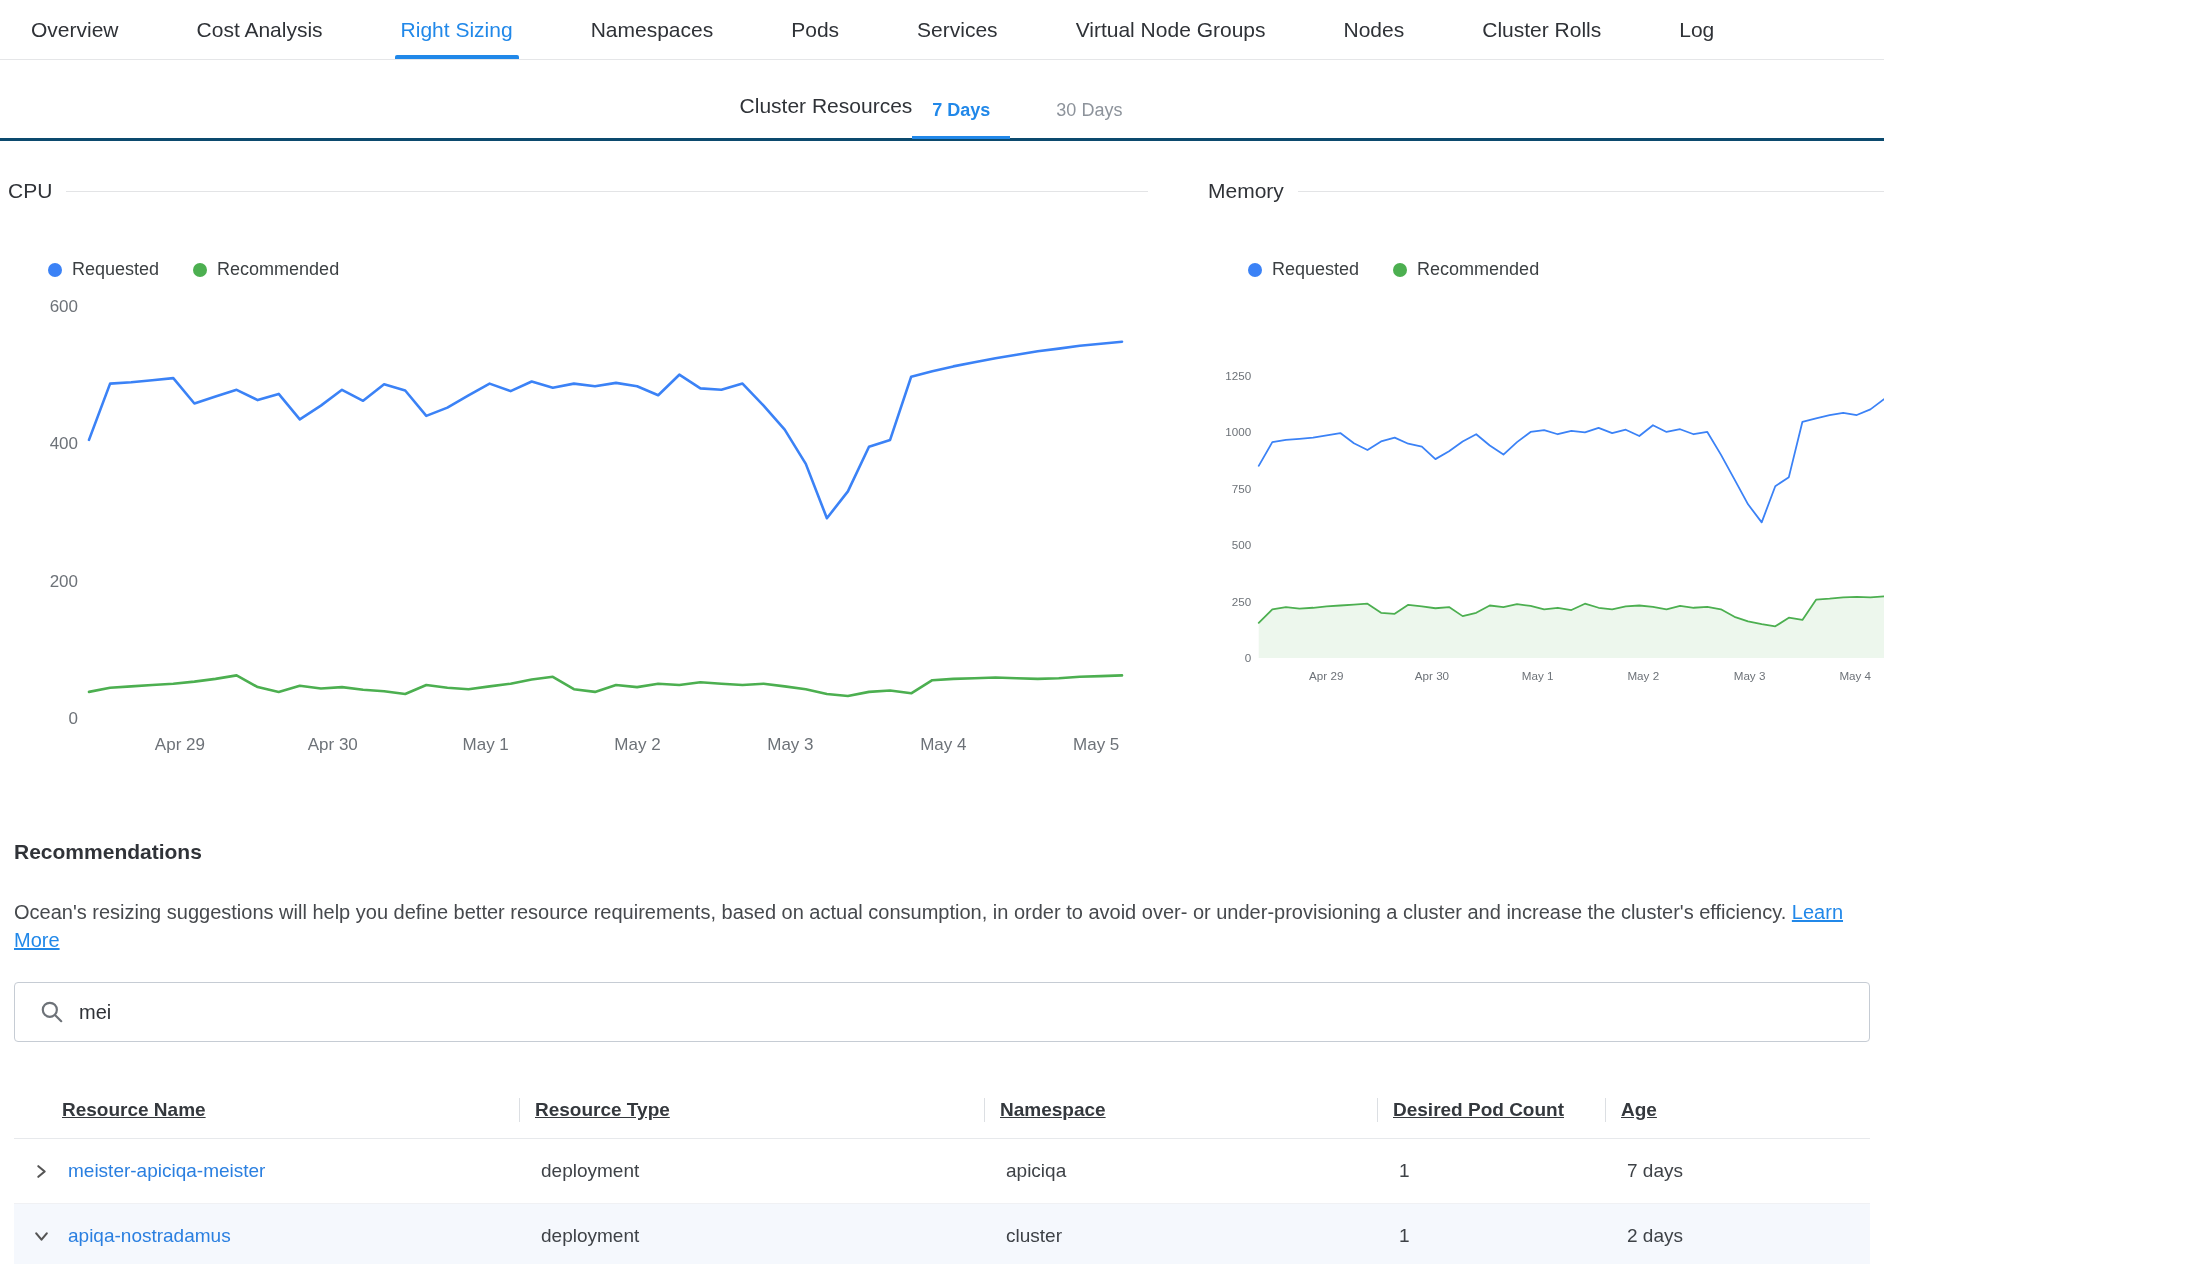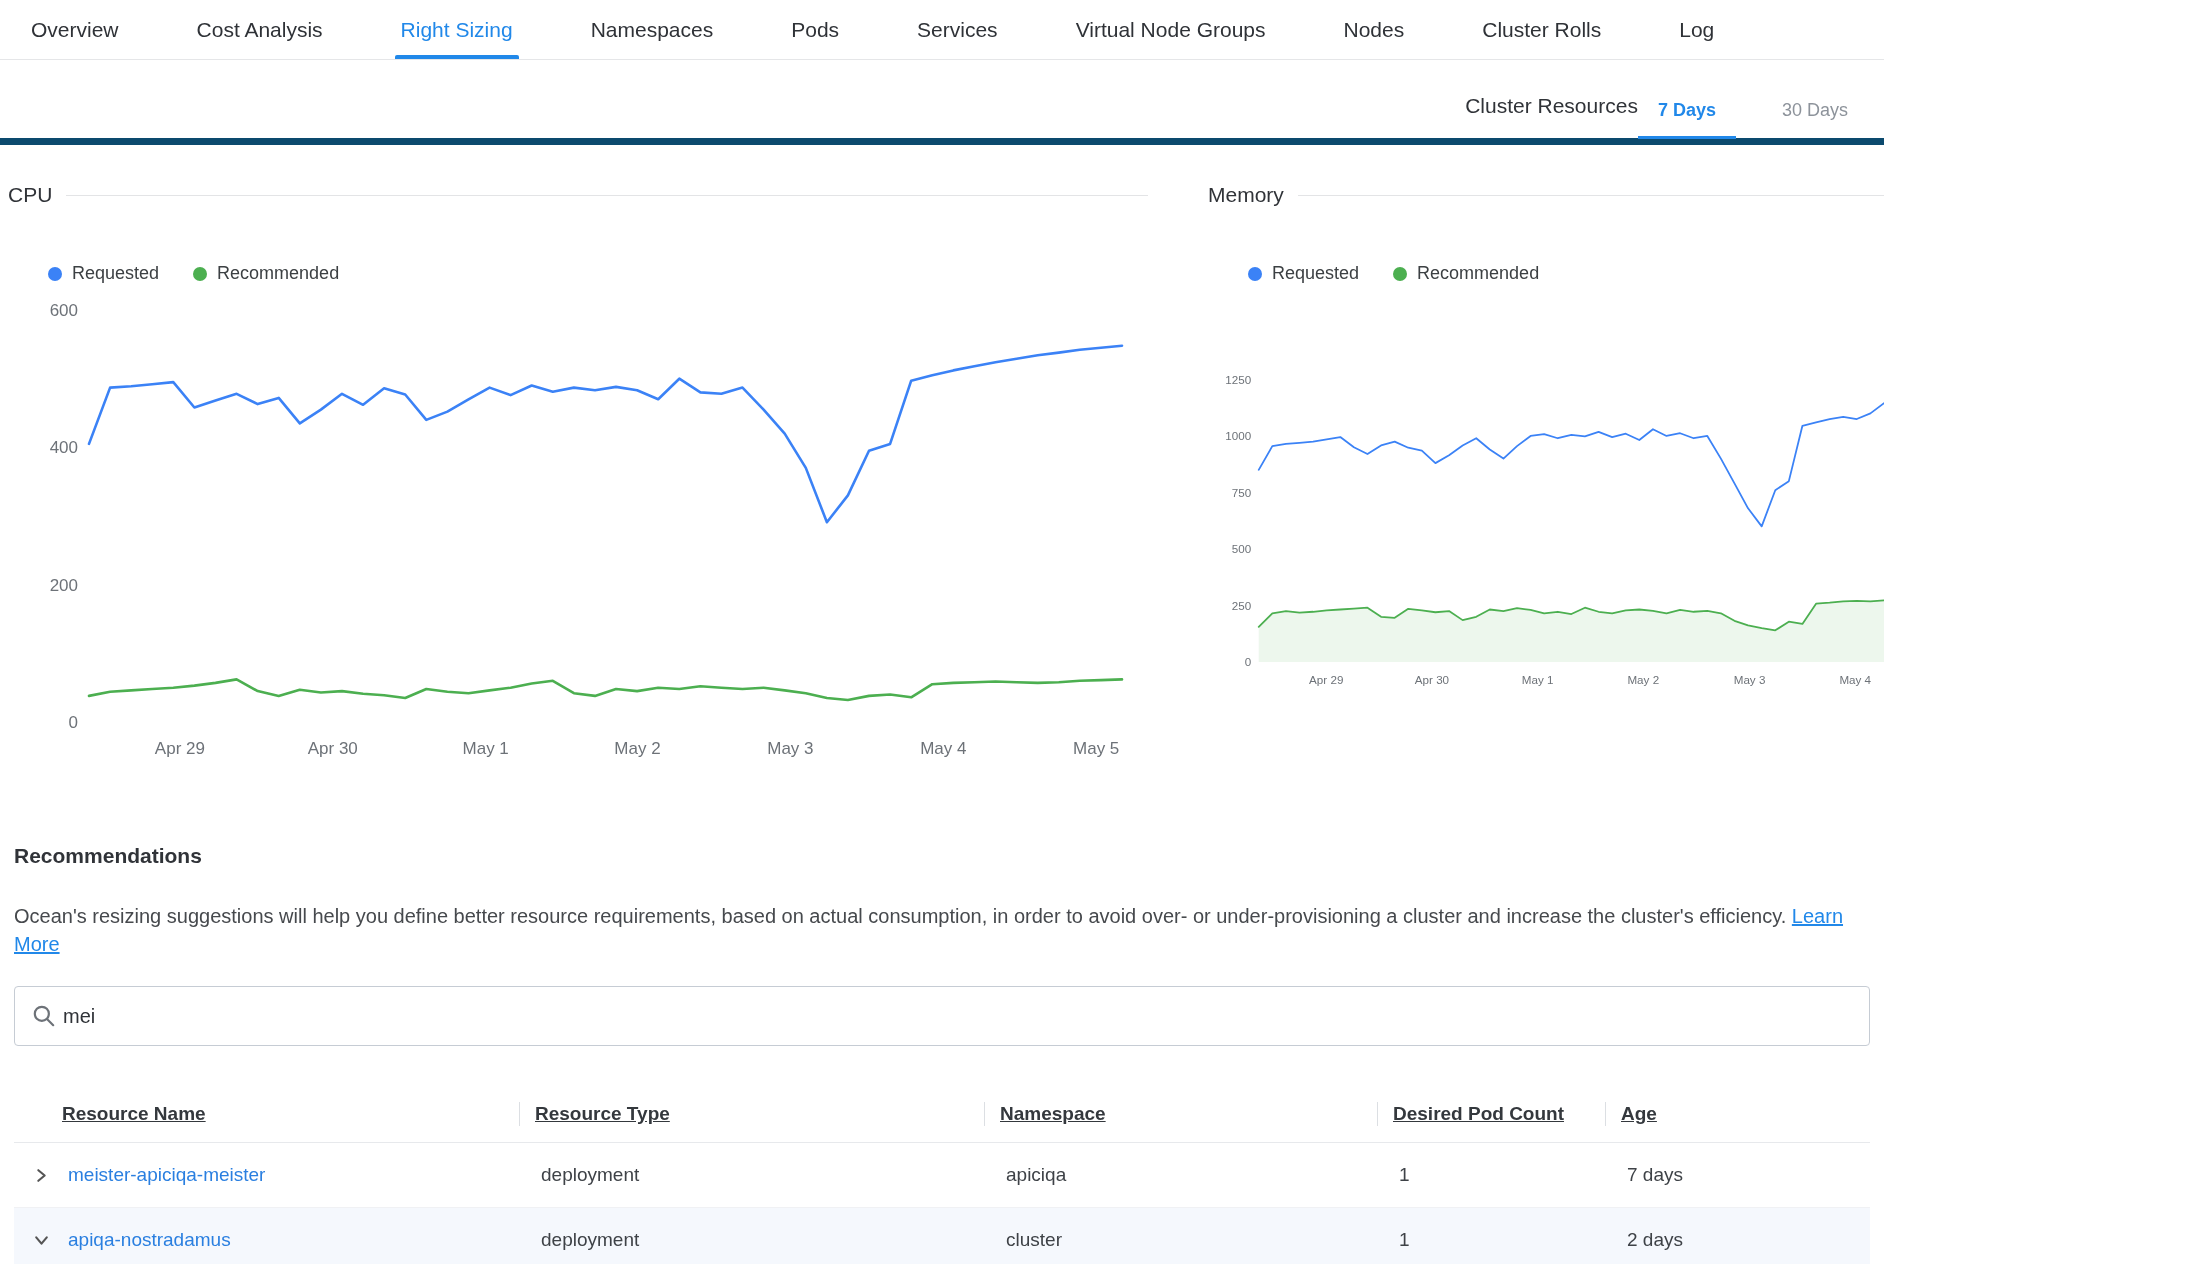--- a/index.html
+++ b/index.html
@@ -6,21 +6,21 @@
   body{font-family:"Liberation Sans",sans-serif;-webkit-font-smoothing:antialiased;}
   .page{width:1884px;height:1264px;overflow:hidden;background:#fff;}
 
   
   .tabbar{display:flex;gap:78px;padding:0 31px;border-bottom:1px solid #e5e6e8;height:59px;align-items:stretch;}
   .tab{display:flex;align-items:center;font-size:21px;color:#2f3237;cursor:pointer;position:relative;white-space:nowrap;}
   .tab.active{color:#2188e9;}
   .tab.active::after{content:"";position:absolute;left:-6px;right:-6px;bottom:0;height:4px;background:#2188e9;border-radius:2px 2px 0 0;}
 
   
-  .section-bar{display:flex;justify-content:flex-end;align-items:flex-end;border-bottom:7px solid #0c4a6e;padding:34px 16px 0 14px;}
+  .section-bar{display:flex;justify-content:center;align-items:flex-end;border-bottom:3px solid #0c4a6e;padding:34px 16px 0 14px;}
   .section-title{font-size:21px;color:#303338;padding-bottom:20px;}
   .range-tabs{display:flex;gap:26px;}
   .range-tab{font-size:18px;padding:0 20px 17px;position:relative;cursor:pointer;color:#8d939b;white-space:nowrap;}
   .range-tab.active{color:#2188e9;font-weight:700;}
   .range-tab.active::after{content:"";position:absolute;left:0;right:0;bottom:-1px;height:3px;background:#2188e9;}
 
   
   .charts{display:flex;gap:60px;padding:36px 0 0 8px;}
   .chart-col{width:1140px;flex:none;}
   .chart-col.mem{flex:1;min-width:0;overflow:hidden;}
@@ -31,21 +31,21 @@
   .legend-item{display:flex;align-items:center;gap:10px;font-size:18px;color:#3c4043;cursor:pointer;}
   .dot{width:14px;height:14px;border-radius:50%;flex:none;}
   .chart{width:100%;height:470px;display:block;margin-top:12px;}
   .tick{font-family:"Liberation Sans",sans-serif;font-size:17px;fill:#6d7278;}
 
   
   .reco{padding:78px 14px 0;}
   .reco-title{font-size:21px;font-weight:700;color:#303338;}
   .reco-desc{font-size:20px;color:#46494d;margin:34px 0 0;line-height:1.4;}
   .learn-more{color:#2188e9;text-decoration:underline;cursor:pointer;}
-  .searchbox{margin-top:28px;height:58px;border:1px solid #c6ccd4;border-radius:4px;display:flex;align-items:center;padding:0 16px;gap:4px;background:#fff;}
+  .searchbox{margin-top:28px;height:58px;border:1px solid #c6ccd4;border-radius:4px;display:flex;align-items:center;padding:0 24px;gap:12px;background:#fff;}
   .search-input{border:0;outline:0;flex:1;font-size:20px;color:#2f3237;font-family:"Liberation Sans",sans-serif;background:transparent;}
 
   
   .table{margin-top:40px;}
   .thead,.row{display:grid;grid-template-columns:48px 457px 465px 393px 228px 365px 1fr;align-items:center;}
   .thead{height:56px;border-bottom:1px solid #e7e9ec;font-weight:700;font-size:19px;color:#34383d;}
   .th{padding-left:16px;position:relative;display:flex;align-items:center;text-decoration:underline;}
   .th.c1{padding-left:0;}
   .th.sep::before{content:"";width:1px;height:24px;background:#dcdfe3;position:absolute;left:0;top:50%;transform:translateY(-50%);}
   .sort-arrow{margin-left:14px;font-size:20px;font-weight:400;color:#3e4247;}

